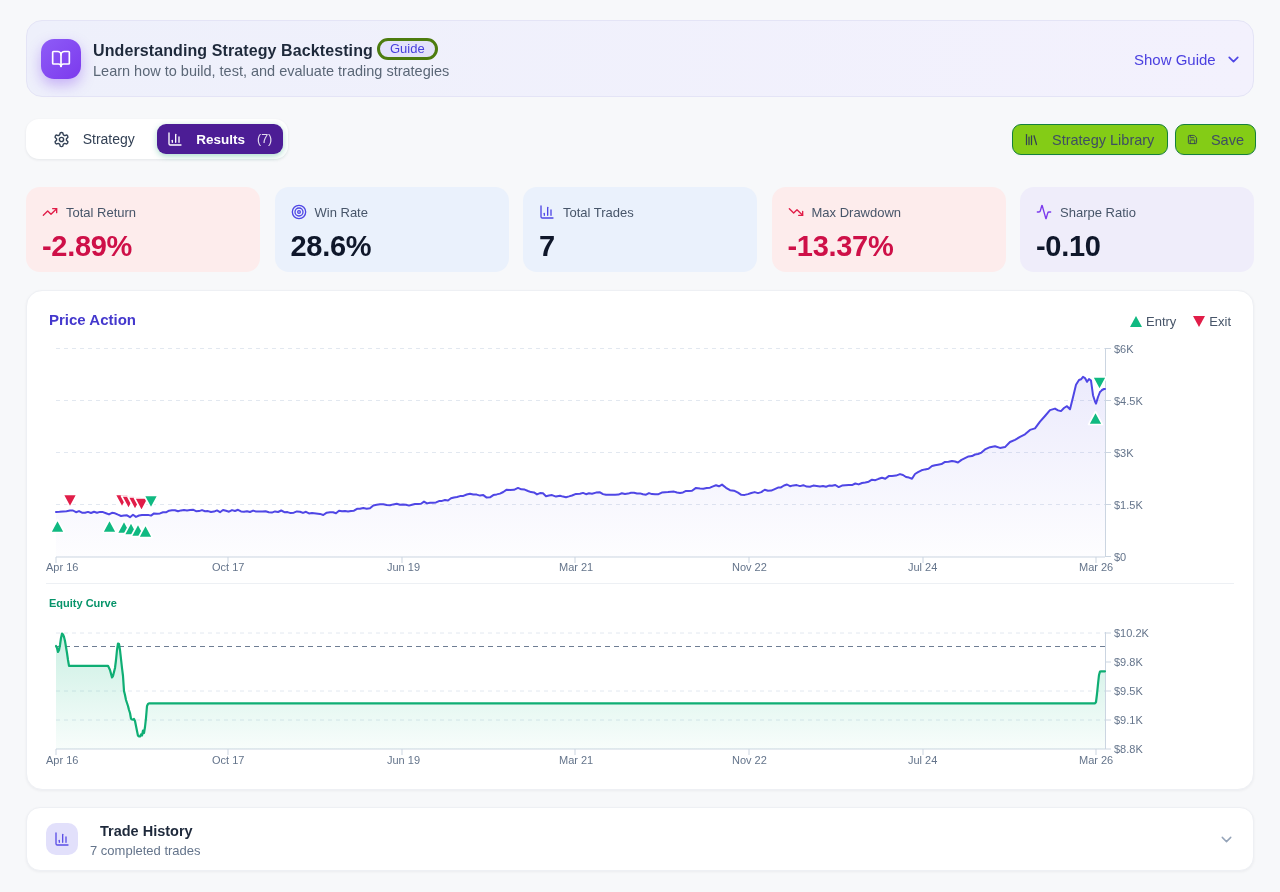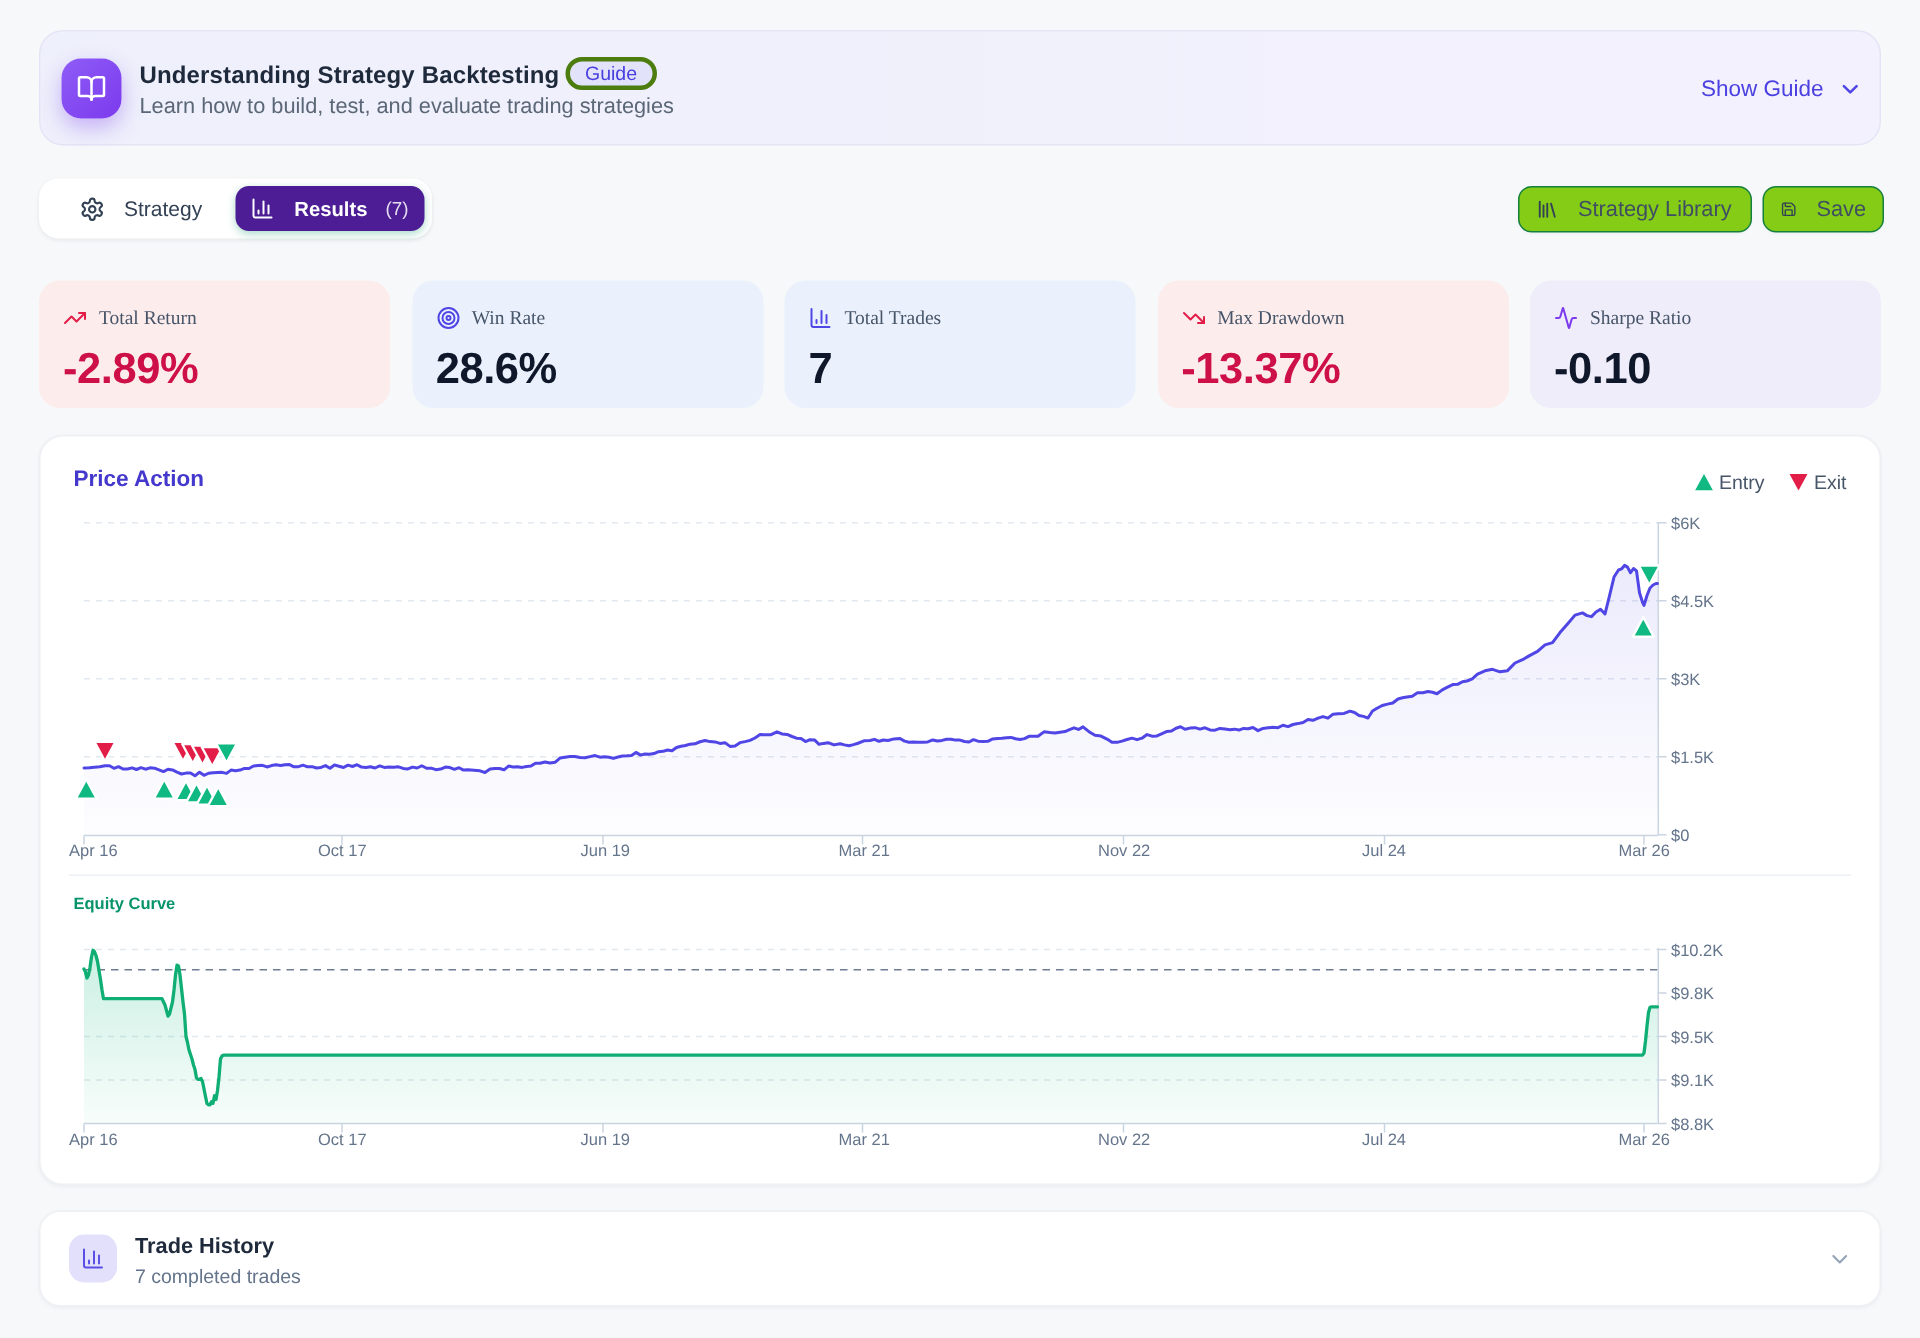--- a/index.html
+++ b/index.html
@@ -32,21 +32,21 @@
           font-weight:bold; box-shadow:0 2px 6px rgba(11,150,105,.35); }
   .tab2 .cnt { color:rgba(255,255,255,.85); font-weight:normal; font-size:12.5px; }
   .btn { height:31px; top:124px; background:#84cc16; border:1px solid #15803d; border-radius:9px;
          display:flex; align-items:center; gap:13px; color:#3f4e63; font-size:14.5px;
          padding:0 11px; white-space:nowrap; box-shadow:0 1px 2px rgba(15,23,42,.04); }
   .btn-lib { left:1012px; width:156px; }
   .btn-save { left:1175px; width:81px; }
 
   
   .stat { top:187px; width:234px; height:85px; border-radius:14px; padding:17px 16px; }
-  .stat .lab { display:flex; align-items:center; gap:8px; font-size:13px; color:#475569; height:16px;font-family:Liberation Serif, serif; }
+  .stat .lab { display:flex; align-items:center; gap:8px; font-size:13px; color:#475569; height:16px; }
   .stat .val { margin-top:10px; font-size:29px; font-weight:bold; letter-spacing:-0.3px; }
   .bg-red { background:#fdecec; }
   .bg-blue { background:#eaf1fc; }
   .bg-violet { background:#efedfa; }
   .v-red { color:#ce1048; }
   .v-dark { color:#0f172a; }
 
   
   .chartcard { left:26px; top:290px; width:1228px; height:500px; background:#fff;
                border-radius:16px; border:1px solid #eef0f4;
@@ -55,21 +55,21 @@
   .etitle { left:49px; top:597px; font-size:11px; font-weight:bold; color:#07946a; }
   .legend { left:1130px; top:314px; display:flex; align-items:center;
             font-size:13px; color:#475569; }
   .divider { left:46px; top:583px; width:1188px; height:1px; background:#edf0f4; }
 
   
   .trade { left:26px; top:807px; width:1228px; height:64px; background:#fff; border-radius:14px;
            border:1px solid #eef0f4; box-shadow:0 1px 3px rgba(15,23,42,.05); }
   .trade-icon { left:46px; top:823px; width:32px; height:32px; border-radius:10px; background:#e2e0fb;
            display:flex; align-items:center; justify-content:center; }
-  .trade-t { left:90px; top:823px; font-size:14.5px; font-weight:bold; color:#1e293b; }
+  .trade-t { left:100px; top:823px; font-size:14.5px; font-weight:bold; color:#1e293b; }
   .trade-s { left:90px; top:843px; font-size:13px; color:#64748b; }
   .trade-ch { left:1218px; top:831px; }
 
   text { font-family:"Liberation Sans", sans-serif; }
 </style>
 </head>
 <body>
 
 <div class="abs hdr"></div>
 <div class="abs hdr-icon">

